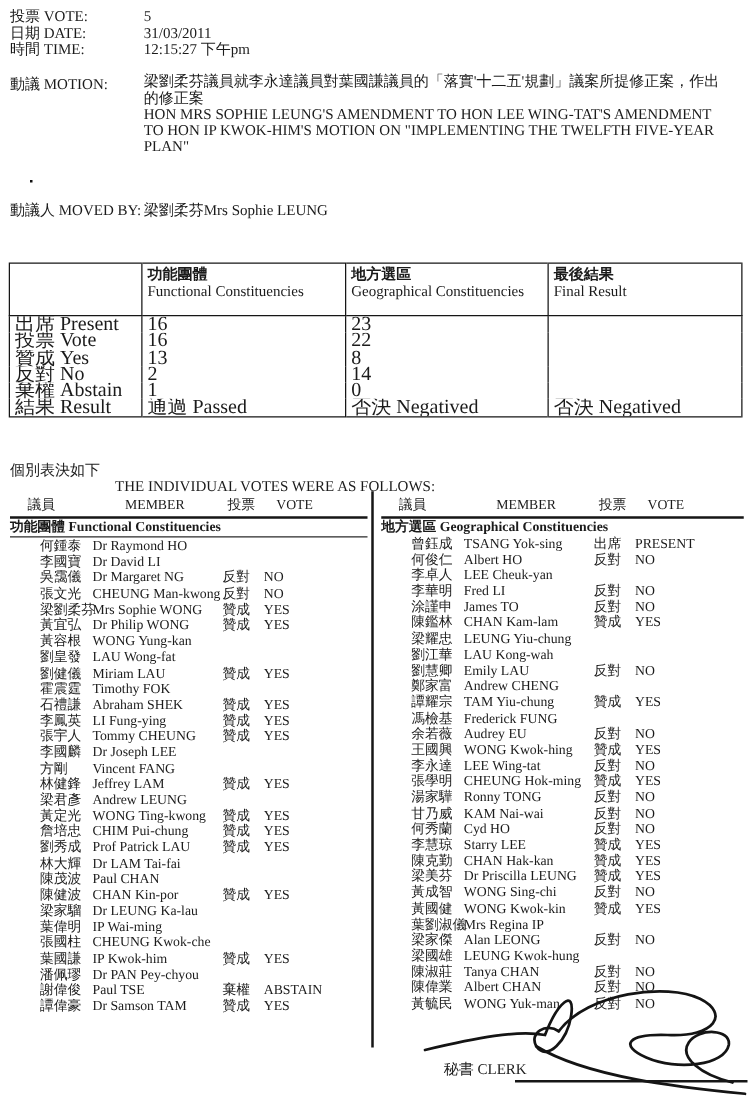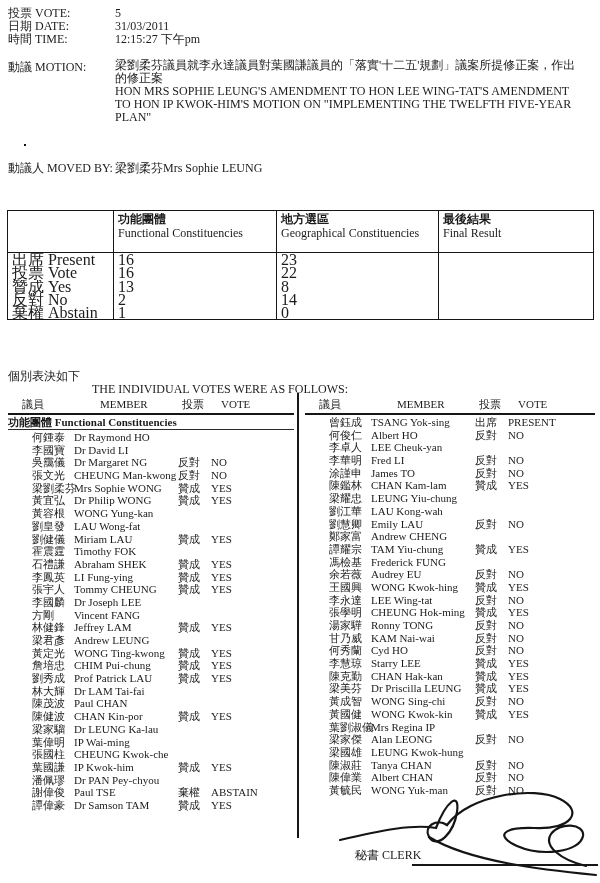--- a/index.html
+++ b/index.html
@@ -128,20 +128,26 @@
         <td></td>
       </tr>
 
       <tr class="body">
         <td class="lbl indent">棄權 Abstain</td>
         <td>1</td>
         <td>0</td>
         <td></td>
       </tr>
 
+      <tr class="body">
+        <td class="lbl">結果 Result</td>
+        <td>通過 Passed</td>
+        <td>否決 Negatived</td>
+        <td>否決 Negatived</td>
+      </tr>
     </tbody>
 </table>
 
 <div class="ind-heading-zh">個別表決如下</div>
 <div class="ind-heading-en">THE INDIVIDUAL VOTES WERE AS FOLLOWS:</div>
 
 <div class="divider-v"></div>
 
 <div class="half left">
   <div class="col-hdr">
@@ -368,20 +374,21 @@
 </div>
 
 <div class="half right">
   <div class="col-hdr">
     <span class="c-zh">議員</span>
     <span class="c-en">MEMBER</span>
     <span class="c-vz">投票</span>
     <span class="c-ve">VOTE</span>
   </div>
   <div class="thick-rule"></div>
+  <div class="section-title">地方選區 Geographical Constituencies</div>
   <div>
 
       <div class="mrow">
         <span class="m-zh">曾鈺成</span>
         <span class="m-en">TSANG Yok-sing</span>
         <span class="v-zh">出席</span>
         <span class="v-en">PRESENT</span>
       </div>
 
       <div class="mrow">

